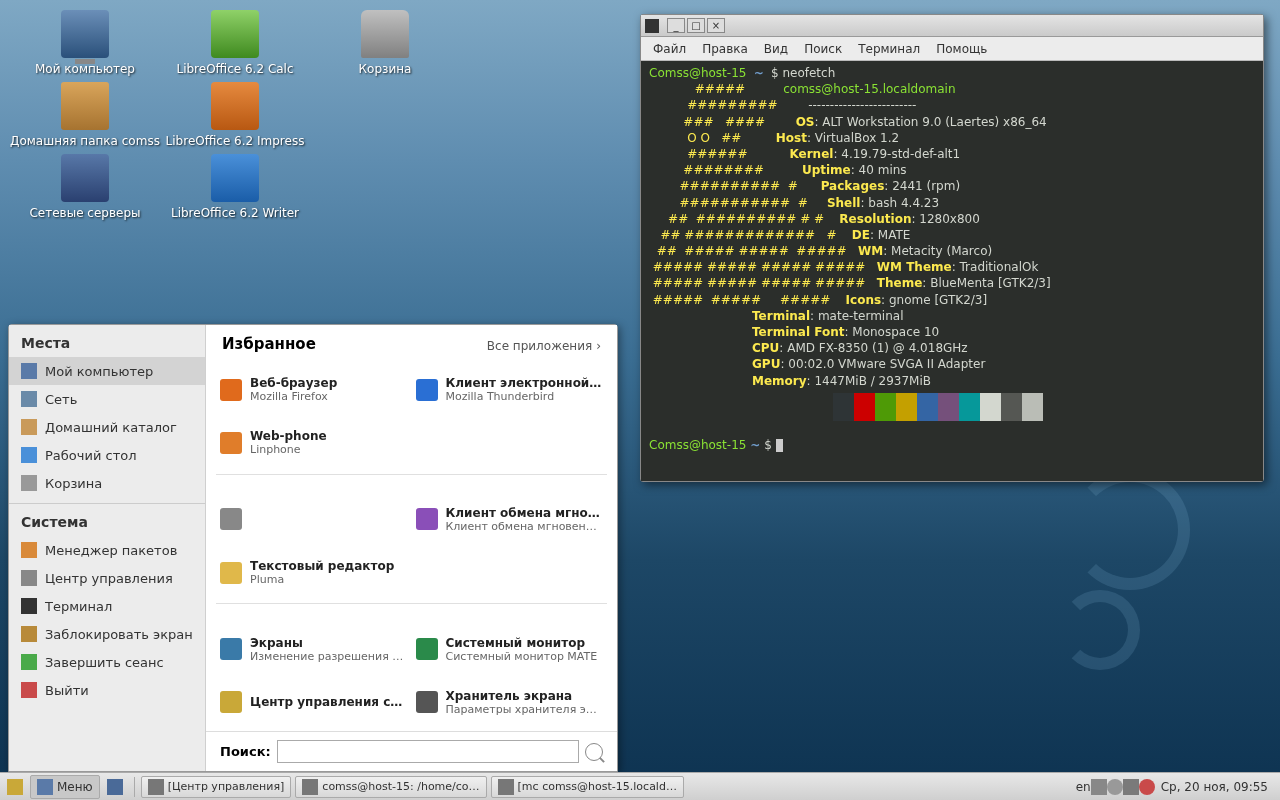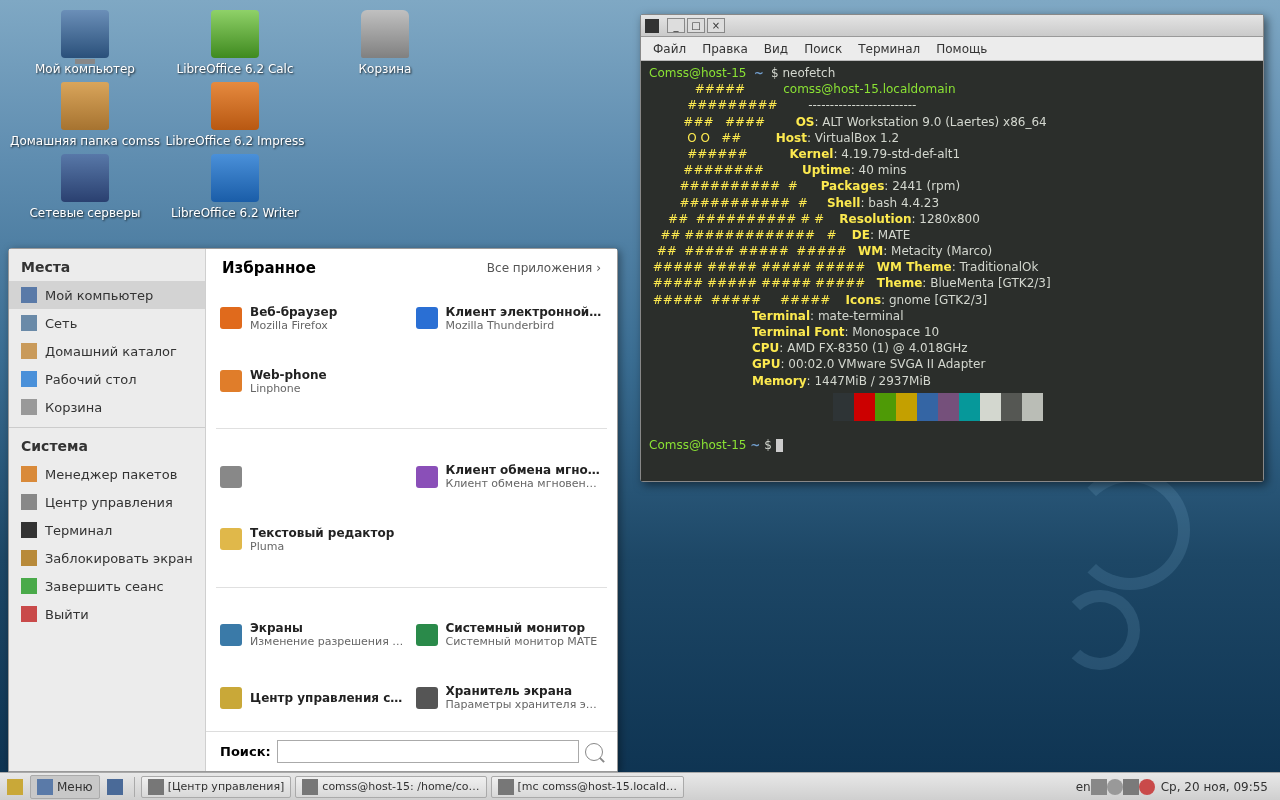--- a/index.html
+++ b/index.html
@@ -15,31 +15,31 @@
 .ico-computer { background: linear-gradient(#6b8fb8,#2a507a); border-radius: 4px; position: relative; }
 .ico-computer::after { content:''; position:absolute; bottom:-6px; left:14px; width:20px; height:5px; background:#888; }
 .ico-calc { background: linear-gradient(#8fd168,#3f8a1f); border-radius: 4px; }
 .ico-trash { background: linear-gradient(#c0c0c0,#808080); border-radius: 6px 6px 2px 2px; }
 .ico-folder { background: linear-gradient(#d9a55b,#a67330); border-radius: 3px; }
 .ico-impress { background: linear-gradient(#e68a3f,#b85812); border-radius: 4px; }
 .ico-servers { background: linear-gradient(#5878a8,#2a4070); border-radius: 4px; }
 .ico-writer { background: linear-gradient(#4a90d9,#1a5da8); border-radius: 4px; }
 
 
-.menu { position: absolute; left: 8px; bottom: 28px; width: 610px; height: 524px; background: #e8e8e8; border: 1px solid #999; border-radius: 4px 4px 0 0; box-shadow: 2px 2px 8px rgba(0,0,0,0.4); display: flex; }
+.menu { position: absolute; left: 8px; bottom: 28px; width: 610px; height: 448px; background: #e8e8e8; border: 1px solid #999; border-radius: 4px 4px 0 0; box-shadow: 2px 2px 8px rgba(0,0,0,0.4); display: flex; }
 .menu-left { width: 197px; background: #ececec; border-right: 1px solid #cfcfcf; font-size: 13px; color: #333; display: flex; flex-direction: column; }
 .menu-left h4 { font-size: 14px; font-weight: bold; padding: 10px 12px 6px; color: #333; }
 .menu-left .item { display: flex; align-items: center; padding: 6px 12px; gap: 8px; cursor: pointer; }
 .menu-left .item.sel { background: #d3d3d3; }
 .menu-left .mic { width: 16px; height: 16px; flex-shrink: 0; }
 .menu-right { flex: 1; background: #fff; display: flex; flex-direction: column; }
-.menu-head { display: flex; justify-content: space-between; align-items: center; padding: 10px 16px 8px; }
+.menu-head { display: flex; justify-content: space-between; align-items: flex-end; padding: 10px 16px 8px; }
 .menu-head h3 { font-size: 15px; font-weight: bold; }
 .menu-head .all { font-size: 12px; color: #555; cursor: pointer; display:flex; align-items:center; gap:4px;}
-.grid { display: flex; flex-wrap: wrap; padding: 2px 10px; overflow: hidden; flex:1;align-items:center;}
+.grid { display: flex; flex-wrap: wrap; padding: 2px 10px; overflow: hidden; flex:1;}
 .app { width: 50%; display: flex; align-items: center; gap: 8px; padding: 6px 4px; cursor: pointer; }
 .app .aic { width: 22px; height: 22px; border-radius: 3px; flex-shrink: 0; display:flex; align-items:center; justify-content:center; font-size:14px; color:#fff;}
 .app .txt { font-size: 12px; overflow: hidden; }
 .app .t1 { font-weight: bold; color: #222; white-space: nowrap; overflow: hidden; text-overflow: ellipsis; }
 .app .t2 { color: #666; font-size: 11px; white-space: nowrap; overflow: hidden; text-overflow: ellipsis; }
 .sep { width: 100%; border-top: 1px solid #e0e0e0; margin: 4px 0; }
 .search { display: flex; align-items: center; padding: 8px 14px; border-top: 1px solid #ddd; gap: 6px; }
 .search label { font-size: 13px; font-weight: bold; }
 .search input { flex: 1; border: 1px solid #aaa; padding: 3px 5px; font-size: 13px; }
 .search .sic { width:18px; height:18px; border:1px solid #888; border-radius:9px; position:relative;}

